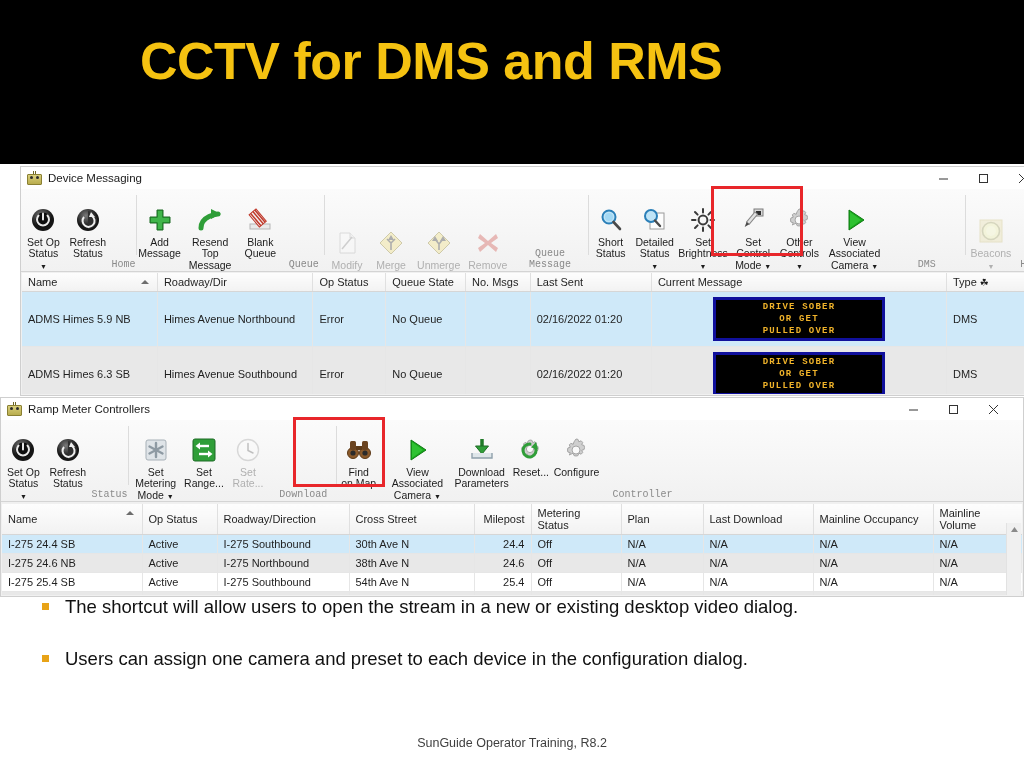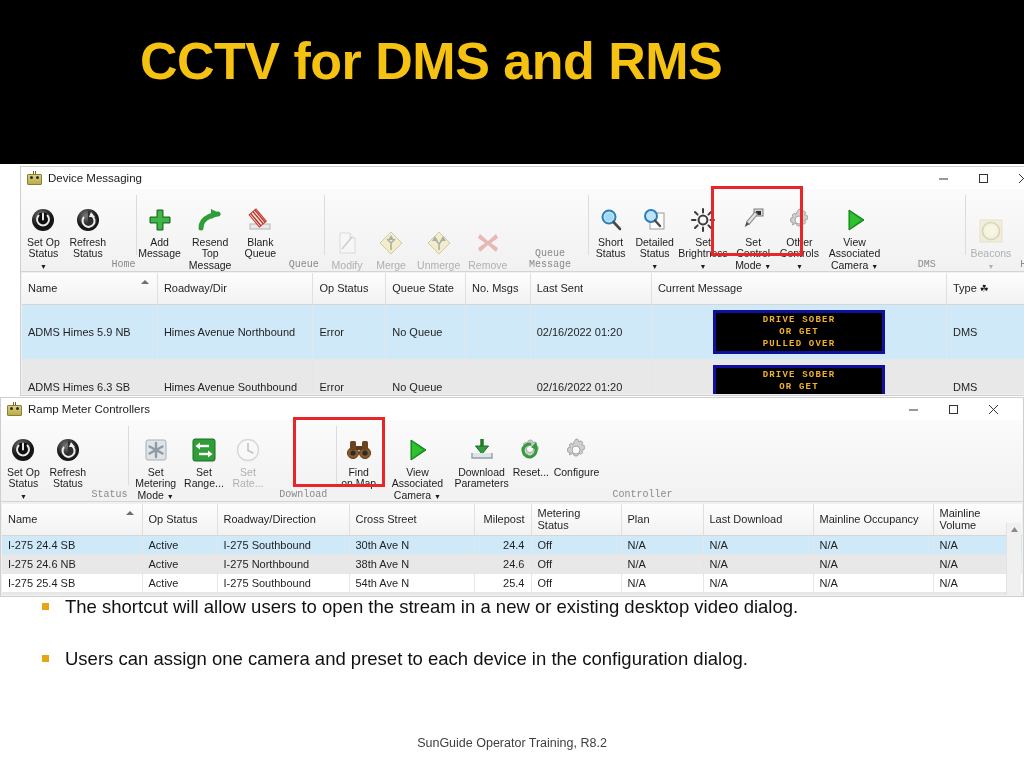--- a/index.html
+++ b/index.html
@@ -110,21 +110,21 @@
   .redbox {
     position:absolute; border:3px solid #e8262a; pointer-events:none;
   }
 
   
   .grid { background:#fff; width:100%; border-collapse:collapse; table-layout:fixed; }
   .grid th {
     background:linear-gradient(#fdfdfd,#f2f2f2);
     border-right:1px solid #e0e0e0; border-bottom:1px solid #d6d6d6;
     font-weight:normal; font-size:11px; color:#1f1f1f;
-    text-align:left; padding:3px 6px; height:31px; position:relative;
+    text-align:left; padding:3px 6px; height:18px; position:relative;
   }
   .grid td {
     border-right:1px solid #e6e6e6; border-bottom:1px solid #e6e6e6;
     font-size:11px; color:#1f1f1f; padding:3px 6px; vertical-align:middle;
   }
   .grid tr.sel td { background:#cfe9f9; }
   .grid tr.alt td { background:#e8e8e8; }
   .grid tr.white td { background:#ffffff; }
   .num { text-align:right; }
   .na { color:#a8a8a8; }

